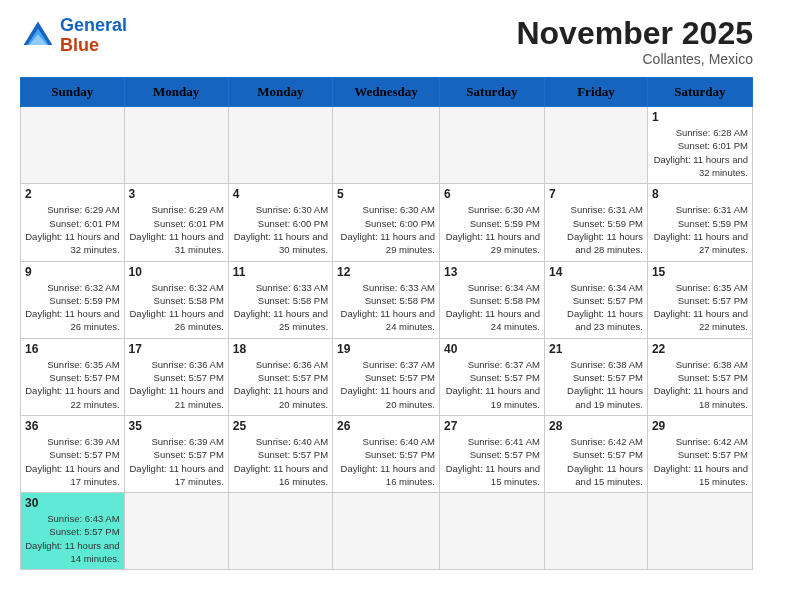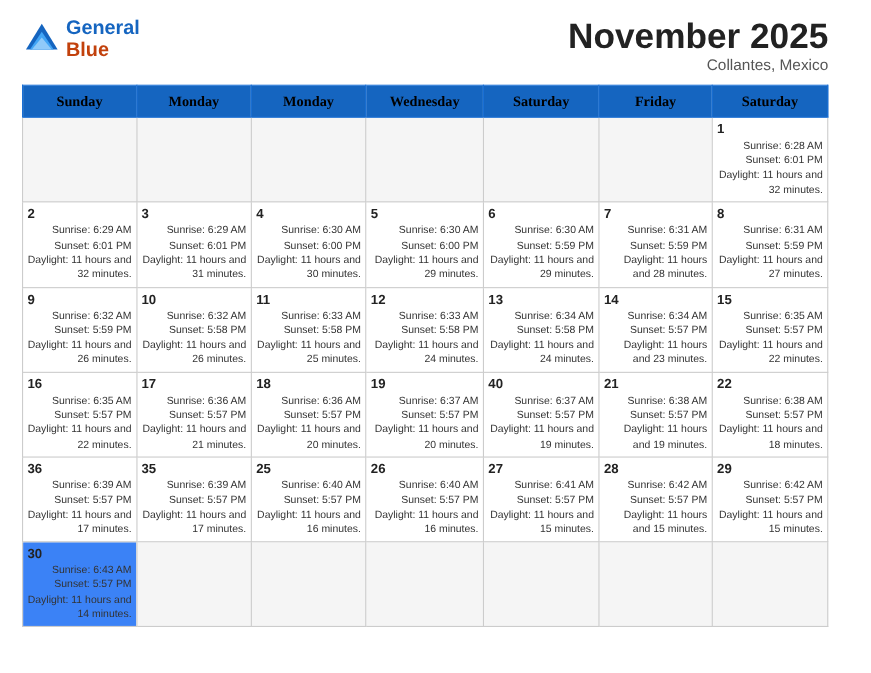--- a/index.html
+++ b/index.html
@@ -88,21 +88,21 @@
     .cell-text {
       font-size: 9.5px;
       line-height: 1.4;
       color: #333;
       text-align: right;
     }
     .last-row td {
       background: #f5f5f5;
     }
     .last-row td.has-data {
-      background: #3b82f6;
+      background: #5eead4;
     }
   </style>
 </head>
 <body>
 
 <div class="page">
   <div class="header">
     <div class="logo">
       <svg class="logo-icon" viewBox="0 0 40 40">
         <polygon points="20,4 36,30 4,30" fill="#1565c0"></polygon>

